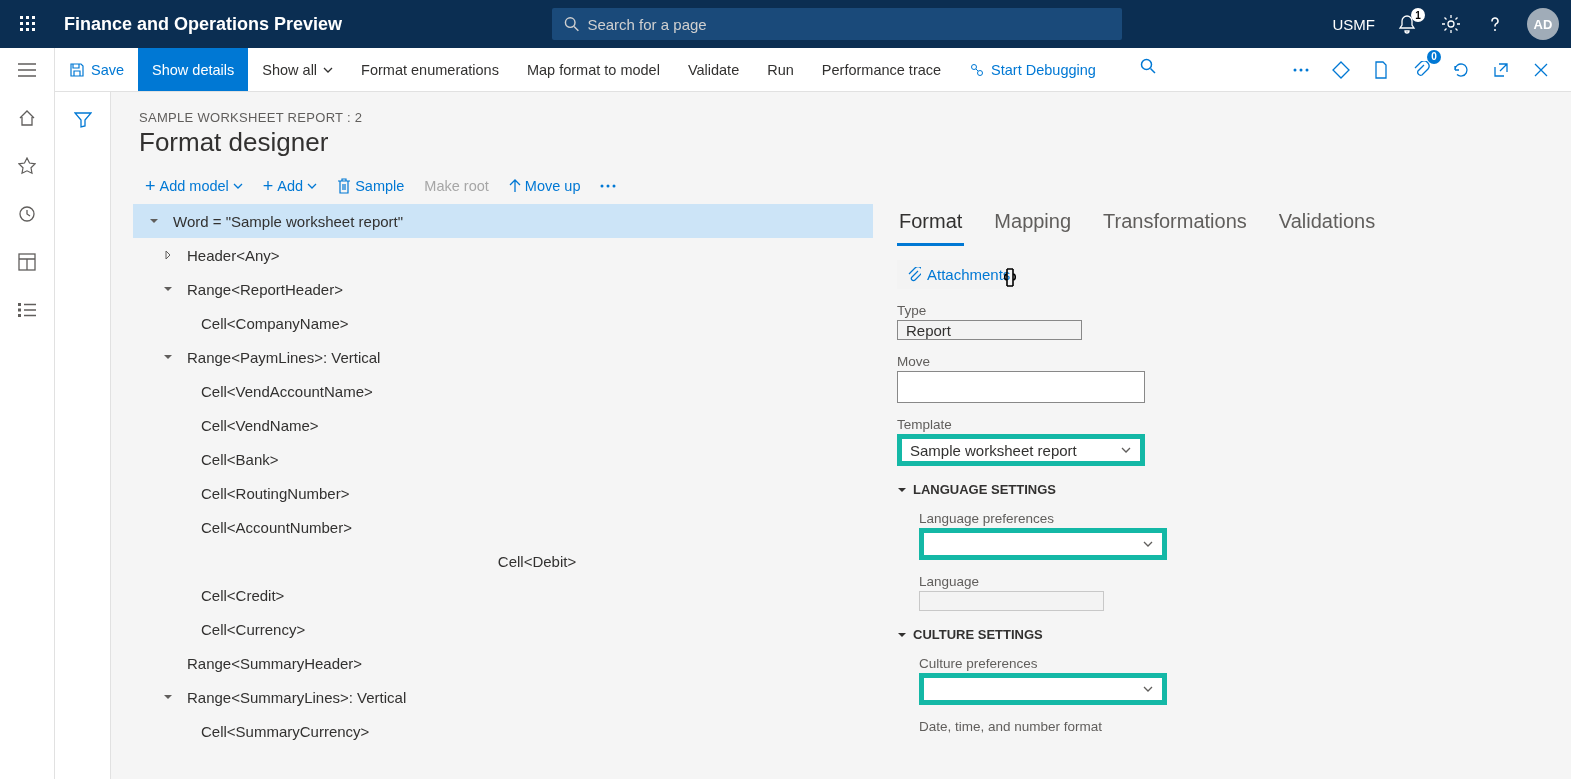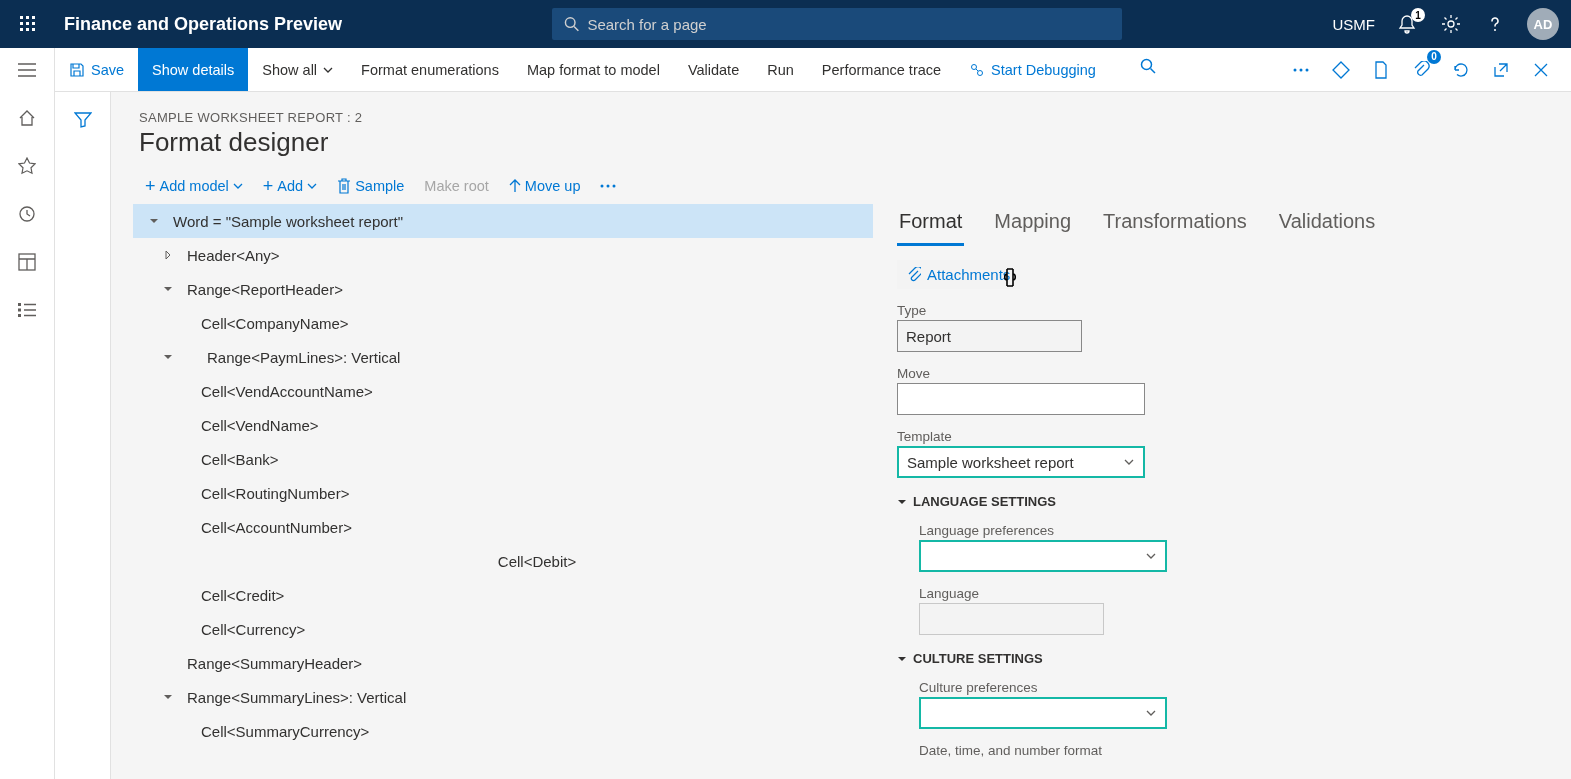--- a/index.html
+++ b/index.html
@@ -53,24 +53,24 @@
 .tree-row .label { margin-left: 8px; }
 
 .props-pane { flex: 1; padding: 0 16px 0 24px; overflow-y: auto; position: relative; }
 .tabstrip { display: flex; gap: 28px; border-bottom: none; margin-bottom: 14px; }
 .tab { padding: 6px 2px 10px; font-size: 20px; color: #605e5c; cursor: pointer; border-bottom: 3px solid transparent; }
 .tab.active { color: #323130; border-bottom-color: #0078d4; font-weight: 400; }
 
 .attach-btn { display: inline-flex; align-items: center; gap: 6px; padding: 6px 10px; background: #f3f3f3; color: #0078d4; cursor: pointer; font-size: 15px; position: relative; }
 
 .field-label { font-size: 13.5px; color: #605e5c; margin-top: 14px; margin-bottom: 2px; }
-.field-ro { width: 185px; height: 32px; background: #f3f3f3; border: 1px solid #888; display: flex; align-items: center; padding: 0 8px; font-size: 15px; }
+.field-ro { width: 185px; height: 20px; background: #f3f3f3; border: 1px solid #888; display: flex; align-items: center; padding: 0 8px; font-size: 15px; }
 .field-ro.small { width: 185px; border-color: #c8c8c8; }
 .field-input { width: 248px; height: 32px; border: 1px solid #888; padding: 0 8px; font-size: 15px; background: #fff; }
-.field-select { width: 248px; height: 32px; border: 2px solid #14b8a6; padding: 0 8px; font-size: 15px; background: #fff; display: flex; align-items: center; justify-content: space-between; cursor: pointer; }
+.field-select { width: 248px; height: 32px; border: 5px solid #14b8a6; padding: 0 8px; font-size: 15px; background: #fff; display: flex; align-items: center; justify-content: space-between; cursor: pointer; }
 
 .section-hdr { display: flex; align-items: center; gap: 6px; font-size: 13px; font-weight: 700; margin-top: 16px; cursor: pointer; }
 .section-body { padding-left: 22px; }
 
 .cursor-img { position: absolute; left: 104px; top: 8px; pointer-events: none; }
 
 svg { display: block; }
 </style>
 </head>
 <body>
@@ -325,21 +325,21 @@
             <svg width="10" height="10" viewBox="0 0 10 10">
               <path d="M1 3l4 4 4-4z" fill="#605e5c"></path>
             </svg>
           </span>
           <span class="label">Range&lt;ReportHeader&gt;</span>
         </div>
         <div class="tree-row" style="padding-left: 44px;">
           <span class="tree-toggle"></span>
           <span class="label">Cell&lt;CompanyName&gt;</span>
         </div>
-        <div class="tree-row" style="padding-left: 30px; gap: 20px;">
+        <div class="tree-row" style="padding-left: 30px;">
           <span class="tree-toggle">
             <svg width="10" height="10" viewBox="0 0 10 10">
               <path d="M1 3l4 4 4-4z" fill="#605e5c"></path>
             </svg>
           </span>
           <span class="label">Range&lt;PaymLines&gt;: Vertical</span>
         </div>
         <div class="tree-row" style="padding-left: 44px;">
           <span class="tree-toggle"></span>
           <span class="label">Cell&lt;VendAccountName&gt;</span>

